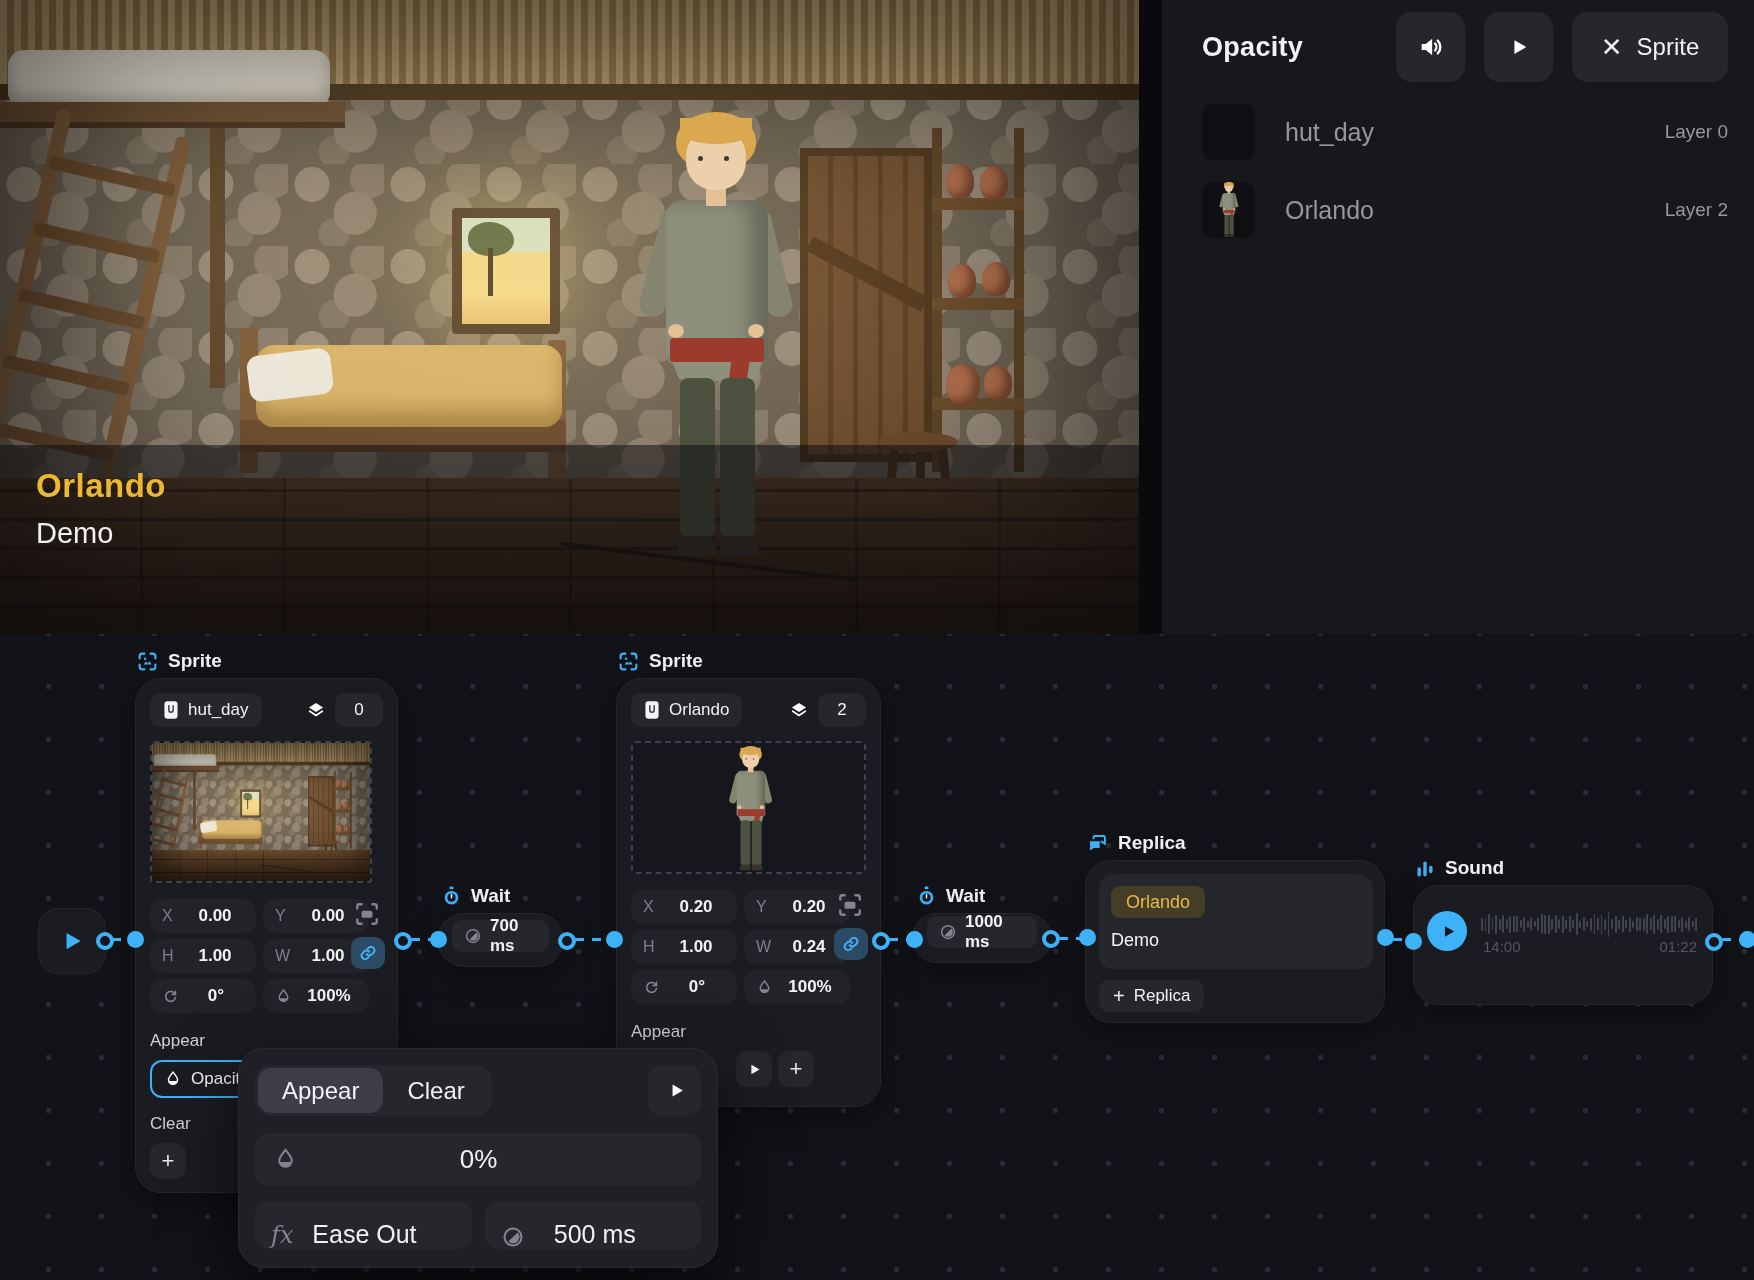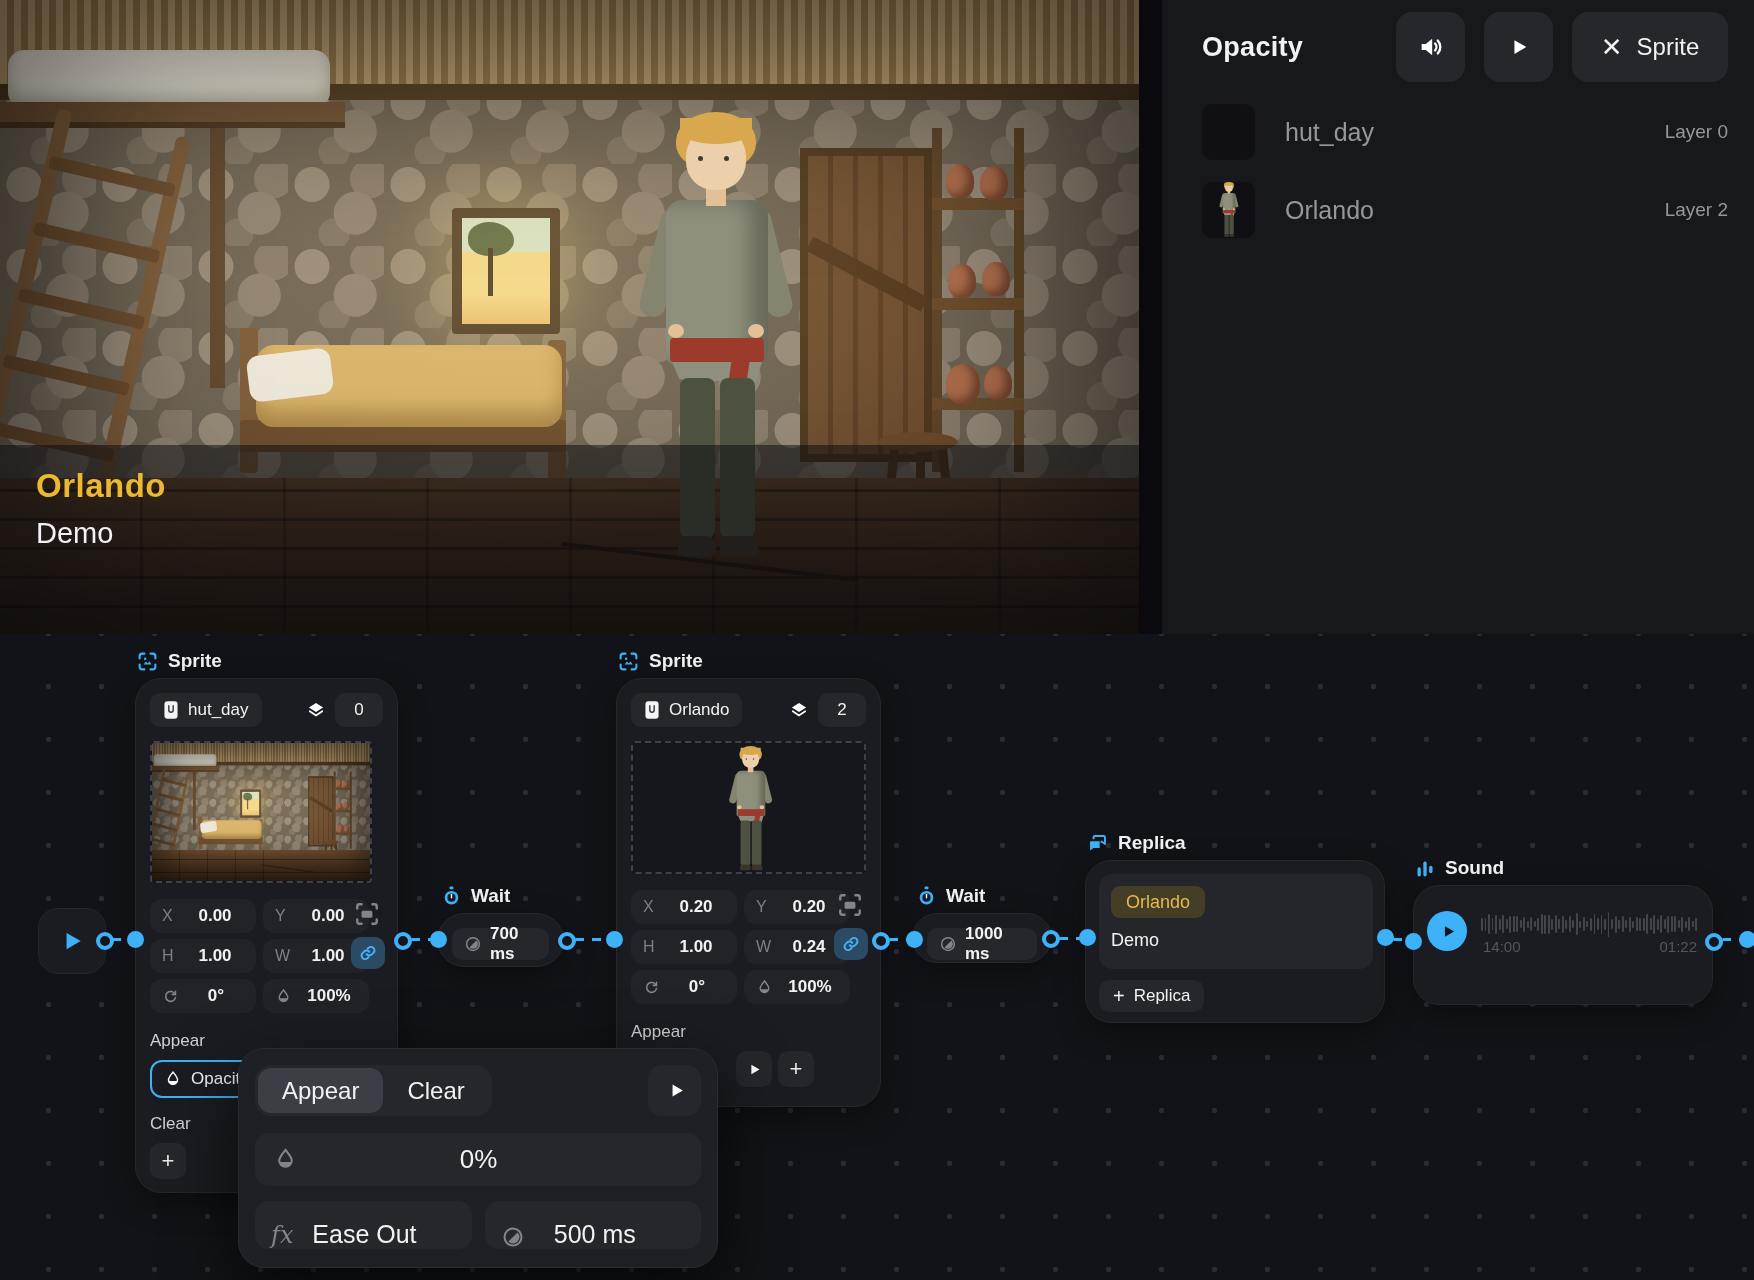--- a/index.html
+++ b/index.html
@@ -148,21 +148,21 @@
     align-items:center;justify-content:center;cursor:pointer}
   .sect{margin-top:18px;font-size:17px;color:#cfd0d4}
   .fxchip{margin-top:9px;display:flex;align-items:center;gap:9px;height:38px;width:150px;
     border:2.5px solid var(--accent);border-radius:12px;padding:0 12px;font-size:17px;cursor:pointer}
   .plusbtn{margin-top:9px;width:36px;height:36px;border-radius:10px;background:var(--chip);
     display:flex;align-items:center;justify-content:center;font-size:22px;color:#e8e9eb;cursor:pointer}
   .minirow{margin-top:9px;display:flex;gap:6px}
   .minibtn{width:36px;height:36px;border-radius:10px;background:var(--chip);display:flex;
     align-items:center;justify-content:center;cursor:pointer}
   
-  .waitbody{border-radius:28px;display:flex;align-items:flex-start;justify-content:center}
+  .waitbody{border-radius:28px;display:flex;align-items:flex-end;justify-content:center}
   .w1 .waitbody{width:127px;height:54px}
   .w2 .waitbody{width:140px;height:50px}
   .waitchip{display:flex;align-items:center;gap:8px;background:var(--chip);border-radius:10px;
     height:32px;padding:0 12px;font-size:17px;font-weight:600;cursor:pointer}
   
   .rep-body{width:300px;height:163px;padding:13px}
   .rep-inner{background:#25262c;border-radius:14px;width:274px;height:95px;padding:12px}
   .rep-chip{display:inline-flex;align-items:center;height:32px;padding:0 15px;background:#453e26;
     border-radius:9px;color:#e6b84e;font-size:18px;cursor:pointer}
   .rep-text{margin-top:12px;font-size:18px}

